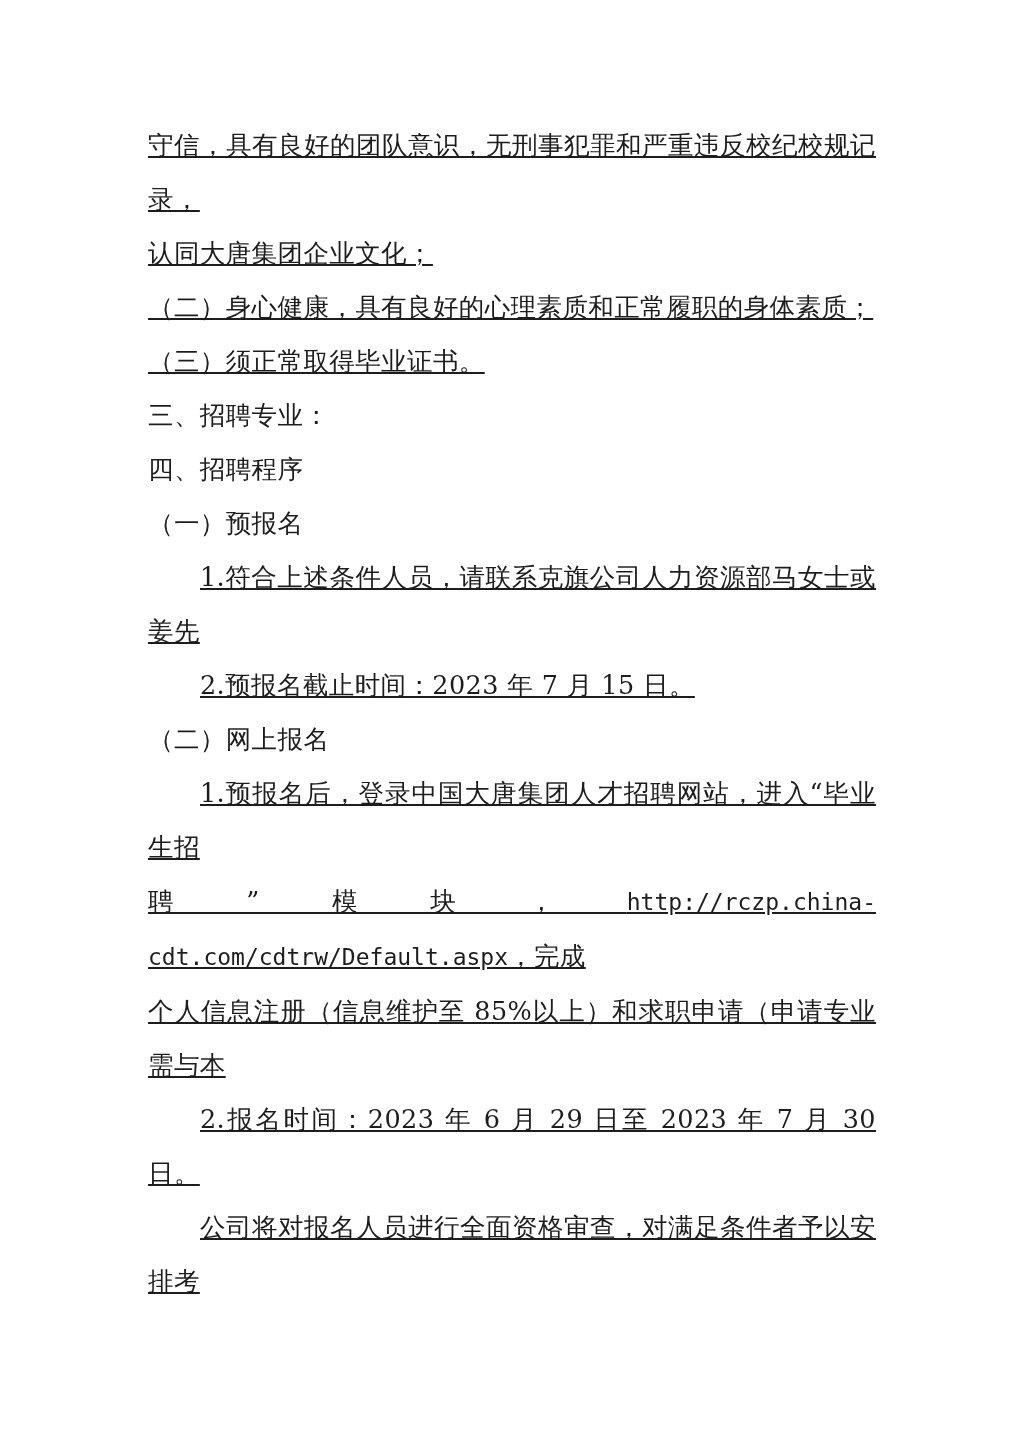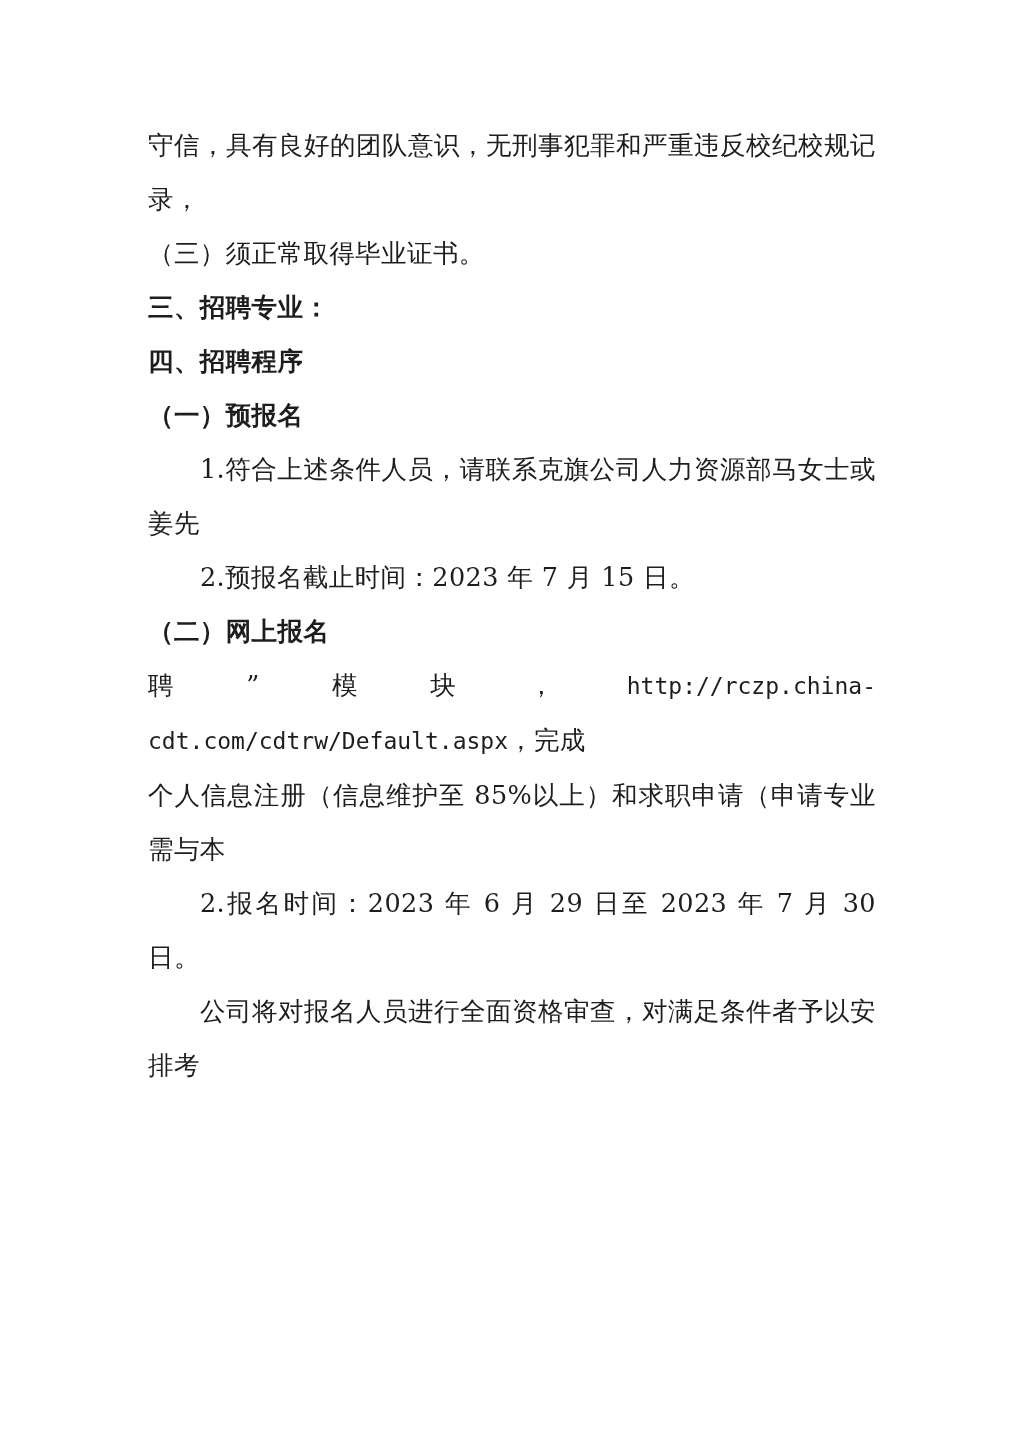--- a/index.html
+++ b/index.html
@@ -27,67 +27,71 @@
     line-height: 54px;
     letter-spacing: 0.4px;
     text-align: justify;
     text-justify: inter-ideograph;
     color: #1d1d1d;
   }
   .p {
     margin: 0;
     text-indent: 0;
     white-space: normal;
+    text-decoration: underline;
   }
   
   .p-flush {            
     text-indent: 0;
   }
   .p-ind2 {             
     text-indent: 52px;
   }
   .mono {
     font-family: "DejaVu Sans Mono", "Liberation Mono", monospace;
     font-size: 23px;
     letter-spacing: 0px;
   }
   .heading {
     margin: 0;
     font-size: 25.5px;
-    font-weight: bold;
+    font-weight: normal;
     line-height: 54px;
     letter-spacing: 0.4px;
   }
 </style>
 </head>
 <body>
 
 <div class="page">
   <div class="doc-body">
 
     <p class="p p-flush">守信，具有良好的团队意识，无刑事犯罪和严重违反校纪校规记录，</p>
 
+    <p class="p p-flush">认同大唐集团企业文化；</p>
 
+    <p class="p p-flush">（二）身心健康，具有良好的心理素质和正常履职的身体素质；</p>
 
     <p class="p p-flush">（三）须正常取得毕业证书。</p>
 
     <h2 class="heading">三、招聘专业：</h2>
 
 
     <h2 class="heading">四、招聘程序</h2>
 
     <h3 class="heading">（一）预报名</h3>
 
     <p class="p p-ind2">1.符合上述条件人员，请联系克旗公司人力资源部马女士或姜先</p>
 
 
     <p class="p p-ind2">2.预报名截止时间：2023 年 7 月 15 日。</p>
 
     <h3 class="heading">（二）网上报名</h3>
 
+    <p class="p p-ind2">1.预报名后，登录中国大唐集团人才招聘网站，进入“毕业生招</p>
 
     <p class="p p-flush"><span>聘”模块，</span><span class="mono">http://rczp.china-cdt.com/cdtrw/Default.aspx</span><span>，完成</span></p>
 
     <p class="p p-flush">个人信息注册（信息维护至 85%以上）和求职申请（申请专业需与本</p>
 
 
     <p class="p p-ind2">2.报名时间：2023 年 6 月 29 日至 2023 年 7 月 30 日。</p>
 
 
     <p class="p p-ind2">公司将对报名人员进行全面资格审查，对满足条件者予以安排考</p>

